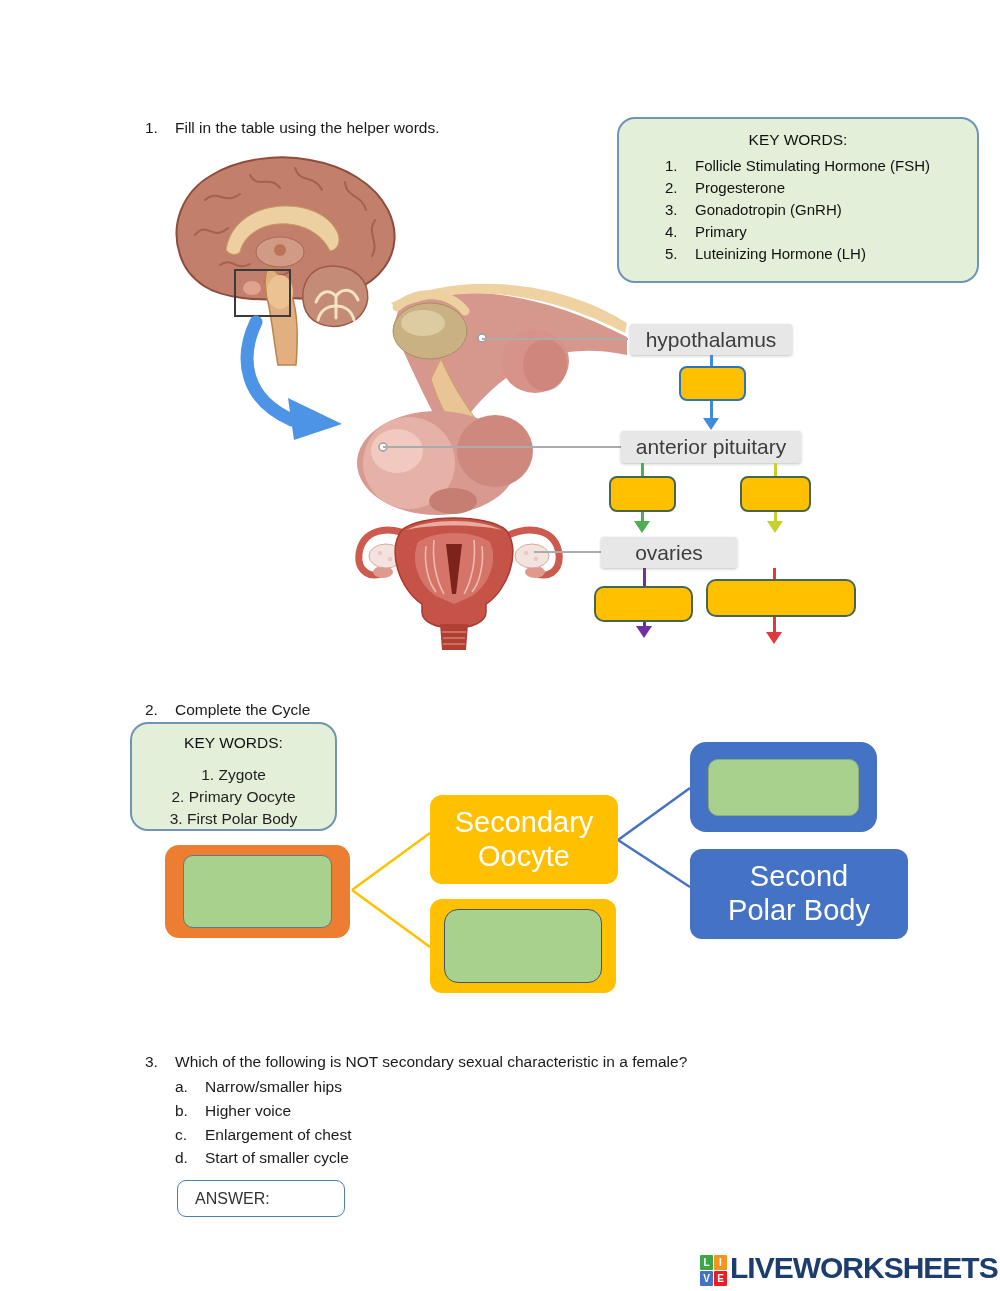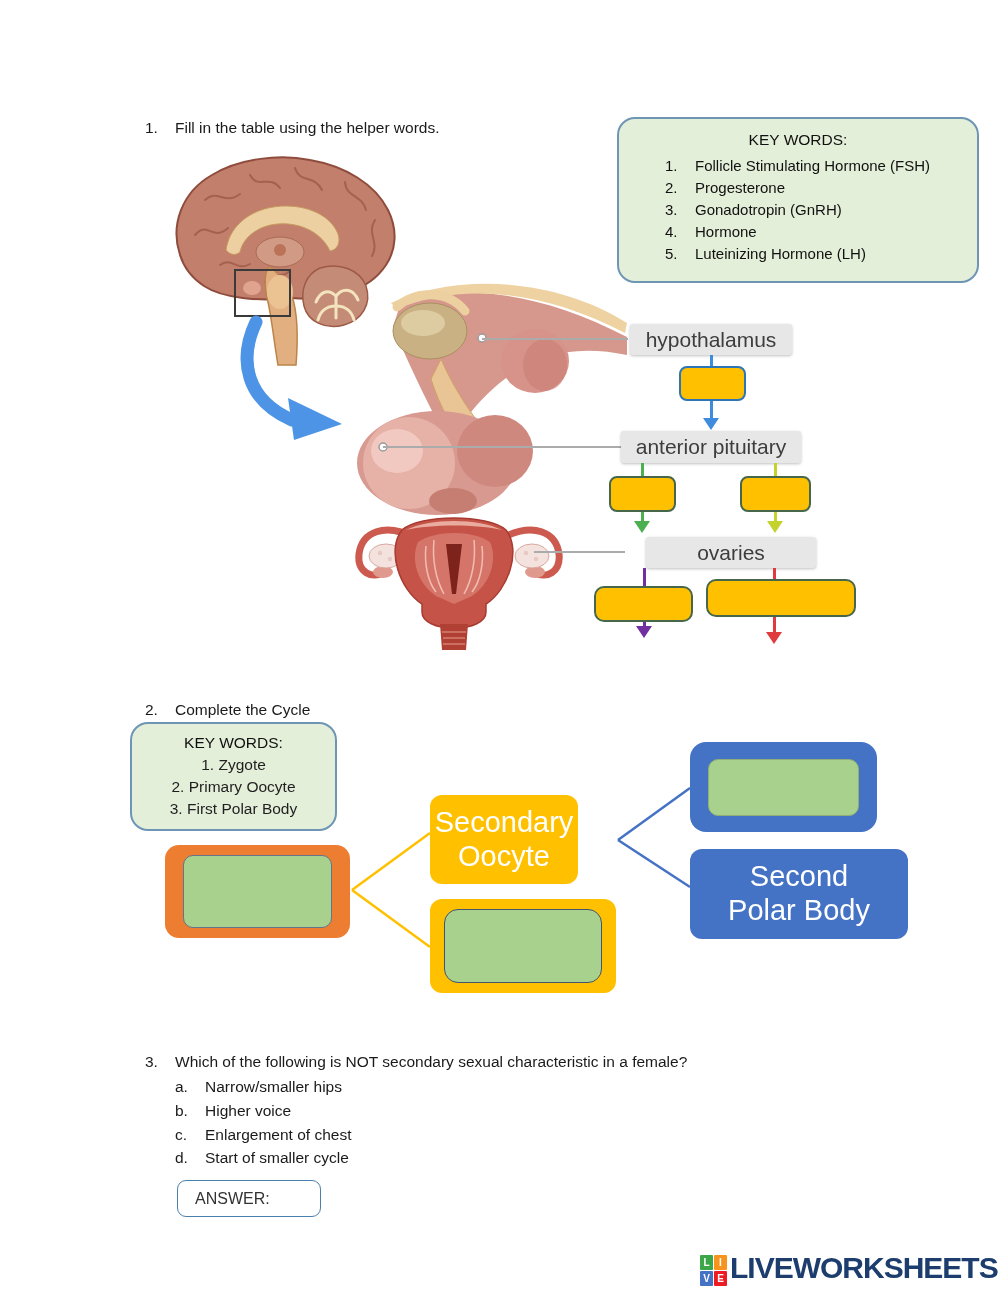--- a/index.html
+++ b/index.html
@@ -73,21 +73,21 @@
       <div class="kwrow">
         <span class="kwnum">2.</span>
         <span>Progesterone</span>
       </div>
       <div class="kwrow">
         <span class="kwnum">3.</span>
         <span>Gonadotropin (GnRH)</span>
       </div>
       <div class="kwrow">
         <span class="kwnum">4.</span>
-        <span>Hormone</span>
+        <span>Primary</span>
       </div>
       <div class="kwrow">
         <span class="kwnum">5.</span>
         <span>Luteinizing Hormone (LH)</span>
       </div>
     </div>
   </div>
 
   <svg class="abs" style="left:160px; top:150px;" width="255" height="230" viewBox="0 0 255 230">
     <path d="M20,105 C10,75 22,42 52,25 C80,8 120,4 150,10 C185,16 215,34 228,60 C238,80 236,100 226,115 C216,130 202,138 188,142 C170,148 150,150 132,148 C100,152 62,148 44,136 C32,128 24,118 20,105 Z" fill="#c27f6b" stroke="#8f4c3d" stroke-width="2"></path>
@@ -169,21 +169,21 @@
       <line x1="93" y1="146" x2="115" y2="146"></line>
     </g>
   </svg>
 
   <div class="leader" style="left:482px; top:338px; width:146px;"></div>
   <div class="leader" style="left:383px; top:446px; width:238px;"></div>
   <div class="leader" style="left:534px; top:551px; width:91px;"></div>
 
   <div class="glabel" style="left:630px; top:324px; width:162px; height:31px;">hypothalamus</div>
   <div class="glabel" style="left:621px; top:431px; width:180px; height:32px;text-align:right;">anterior pituitary</div>
-  <div class="glabel" style="left:646px; top:537px; width:170px; height:31px;">ovaries</div>
+  <div class="glabel" style="left:601px; top:537px; width:136px; height:31px;">ovaries</div>
 
   <div class="shaft" style="left:710px; top:355px; height:64px; background:#3f8cde;"></div>
   <div class="ahead" style="left:703px; top:418px; border-top:12px solid #3f8cde;"></div>
 
   <div class="shaft" style="left:641px; top:463px; height:59px; background:#4caf50;"></div>
   <div class="ahead" style="left:634px; top:521px; border-top:12px solid #4caf50;"></div>
 
   <div class="shaft" style="left:774px; top:463px; height:59px; background:#c5d22e;"></div>
   <div class="ahead" style="left:767px; top:521px; border-top:12px solid #c5d22e;"></div>
 
@@ -199,21 +199,21 @@
   <div class="ybox" style="left:594px; top:586px; width:99px; height:36px; border-radius:10px; border:2px solid #47674b;"></div>
   <div class="ybox" style="left:706px; top:579px; width:150px; height:38px; border-radius:10px; border:2px solid #47674b;"></div>
 
   <div class="qline" style="left:145px; top:701px;">
     <span class="qnum">2.</span>
     <span>Complete the Cycle</span>
   </div>
 
   <div class="kwbox" style="left:130px; top:722px; width:207px; height:109px; padding-top:10px; text-align:center;">
     <div class="kwtitle">KEY WORDS:</div>
-    <div style="font-size:15.5px; line-height:22px; margin-top:2px;">
+    <div style="font-size:15.5px; line-height:22px; margin-top:12px;">
       <div>1. Zygote</div>
       <div>2. Primary Oocyte</div>
       <div>3. First Polar Body</div>
     </div>
   </div>
 
   <svg class="abs" style="left:340px; top:780px;" width="365" height="180" viewBox="0 0 365 180">
     <g stroke="#ffc000" stroke-width="2.5" fill="none">
       <path d="M12,110 L90,53"></path>
       <path d="M12,110 L90,167"></path>
@@ -221,21 +221,21 @@
     <g stroke="#4472c4" stroke-width="2.5" fill="none">
       <path d="M278,60 L350,8"></path>
       <path d="M278,60 L350,107"></path>
     </g>
   </svg>
 
   <div class="node" style="left:165px; top:845px; width:185px; height:93px; border-radius:14px; background:#ed7d31;">
     <div class="inner" style="width:149px; height:73px; border:1.5px solid #64748b; border-radius:10px;"></div>
   </div>
 
-  <div class="node" style="left:430px; top:795px; width:148px; height:89px; border-radius:12px; background:#ffc000;">
+  <div class="node" style="left:430px; top:795px; width:188px; height:89px; border-radius:12px; background:#ffc000;">
     <div class="nodetext">
       <div>Secondary</div>
       <div>Oocyte</div>
     </div>
   </div>
 
   <div class="node" style="left:430px; top:899px; width:186px; height:94px; border-radius:12px; background:#ffc000;">
     <div class="inner" style="width:158px; height:74px; border:1.5px solid #44546a; border-radius:14px;"></div>
   </div>
 
@@ -265,21 +265,21 @@
   </div>
   <div class="qline" style="left:175px; top:1126px;">
     <span class="qnum">c.</span>
     <span>Enlargement of chest</span>
   </div>
   <div class="qline" style="left:175px; top:1149px;">
     <span class="qnum">d.</span>
     <span>Start of smaller cycle</span>
   </div>
 
-  <div class="ansbox" style="left:177px; top:1180px; width:144px; height:37px;">
+  <div class="ansbox" style="left:177px; top:1180px; width:168px; height:37px;">
     <span>ANSWER:</span>
   </div>
 
   <div class="logo" style="left:700px; top:1251px;">
     <div class="logo-grid">
       <span class="lg-l">L</span>
       <span class="lg-i">I</span>
       <span class="lg-v">V</span>
       <span class="lg-e">E</span>
     </div>

